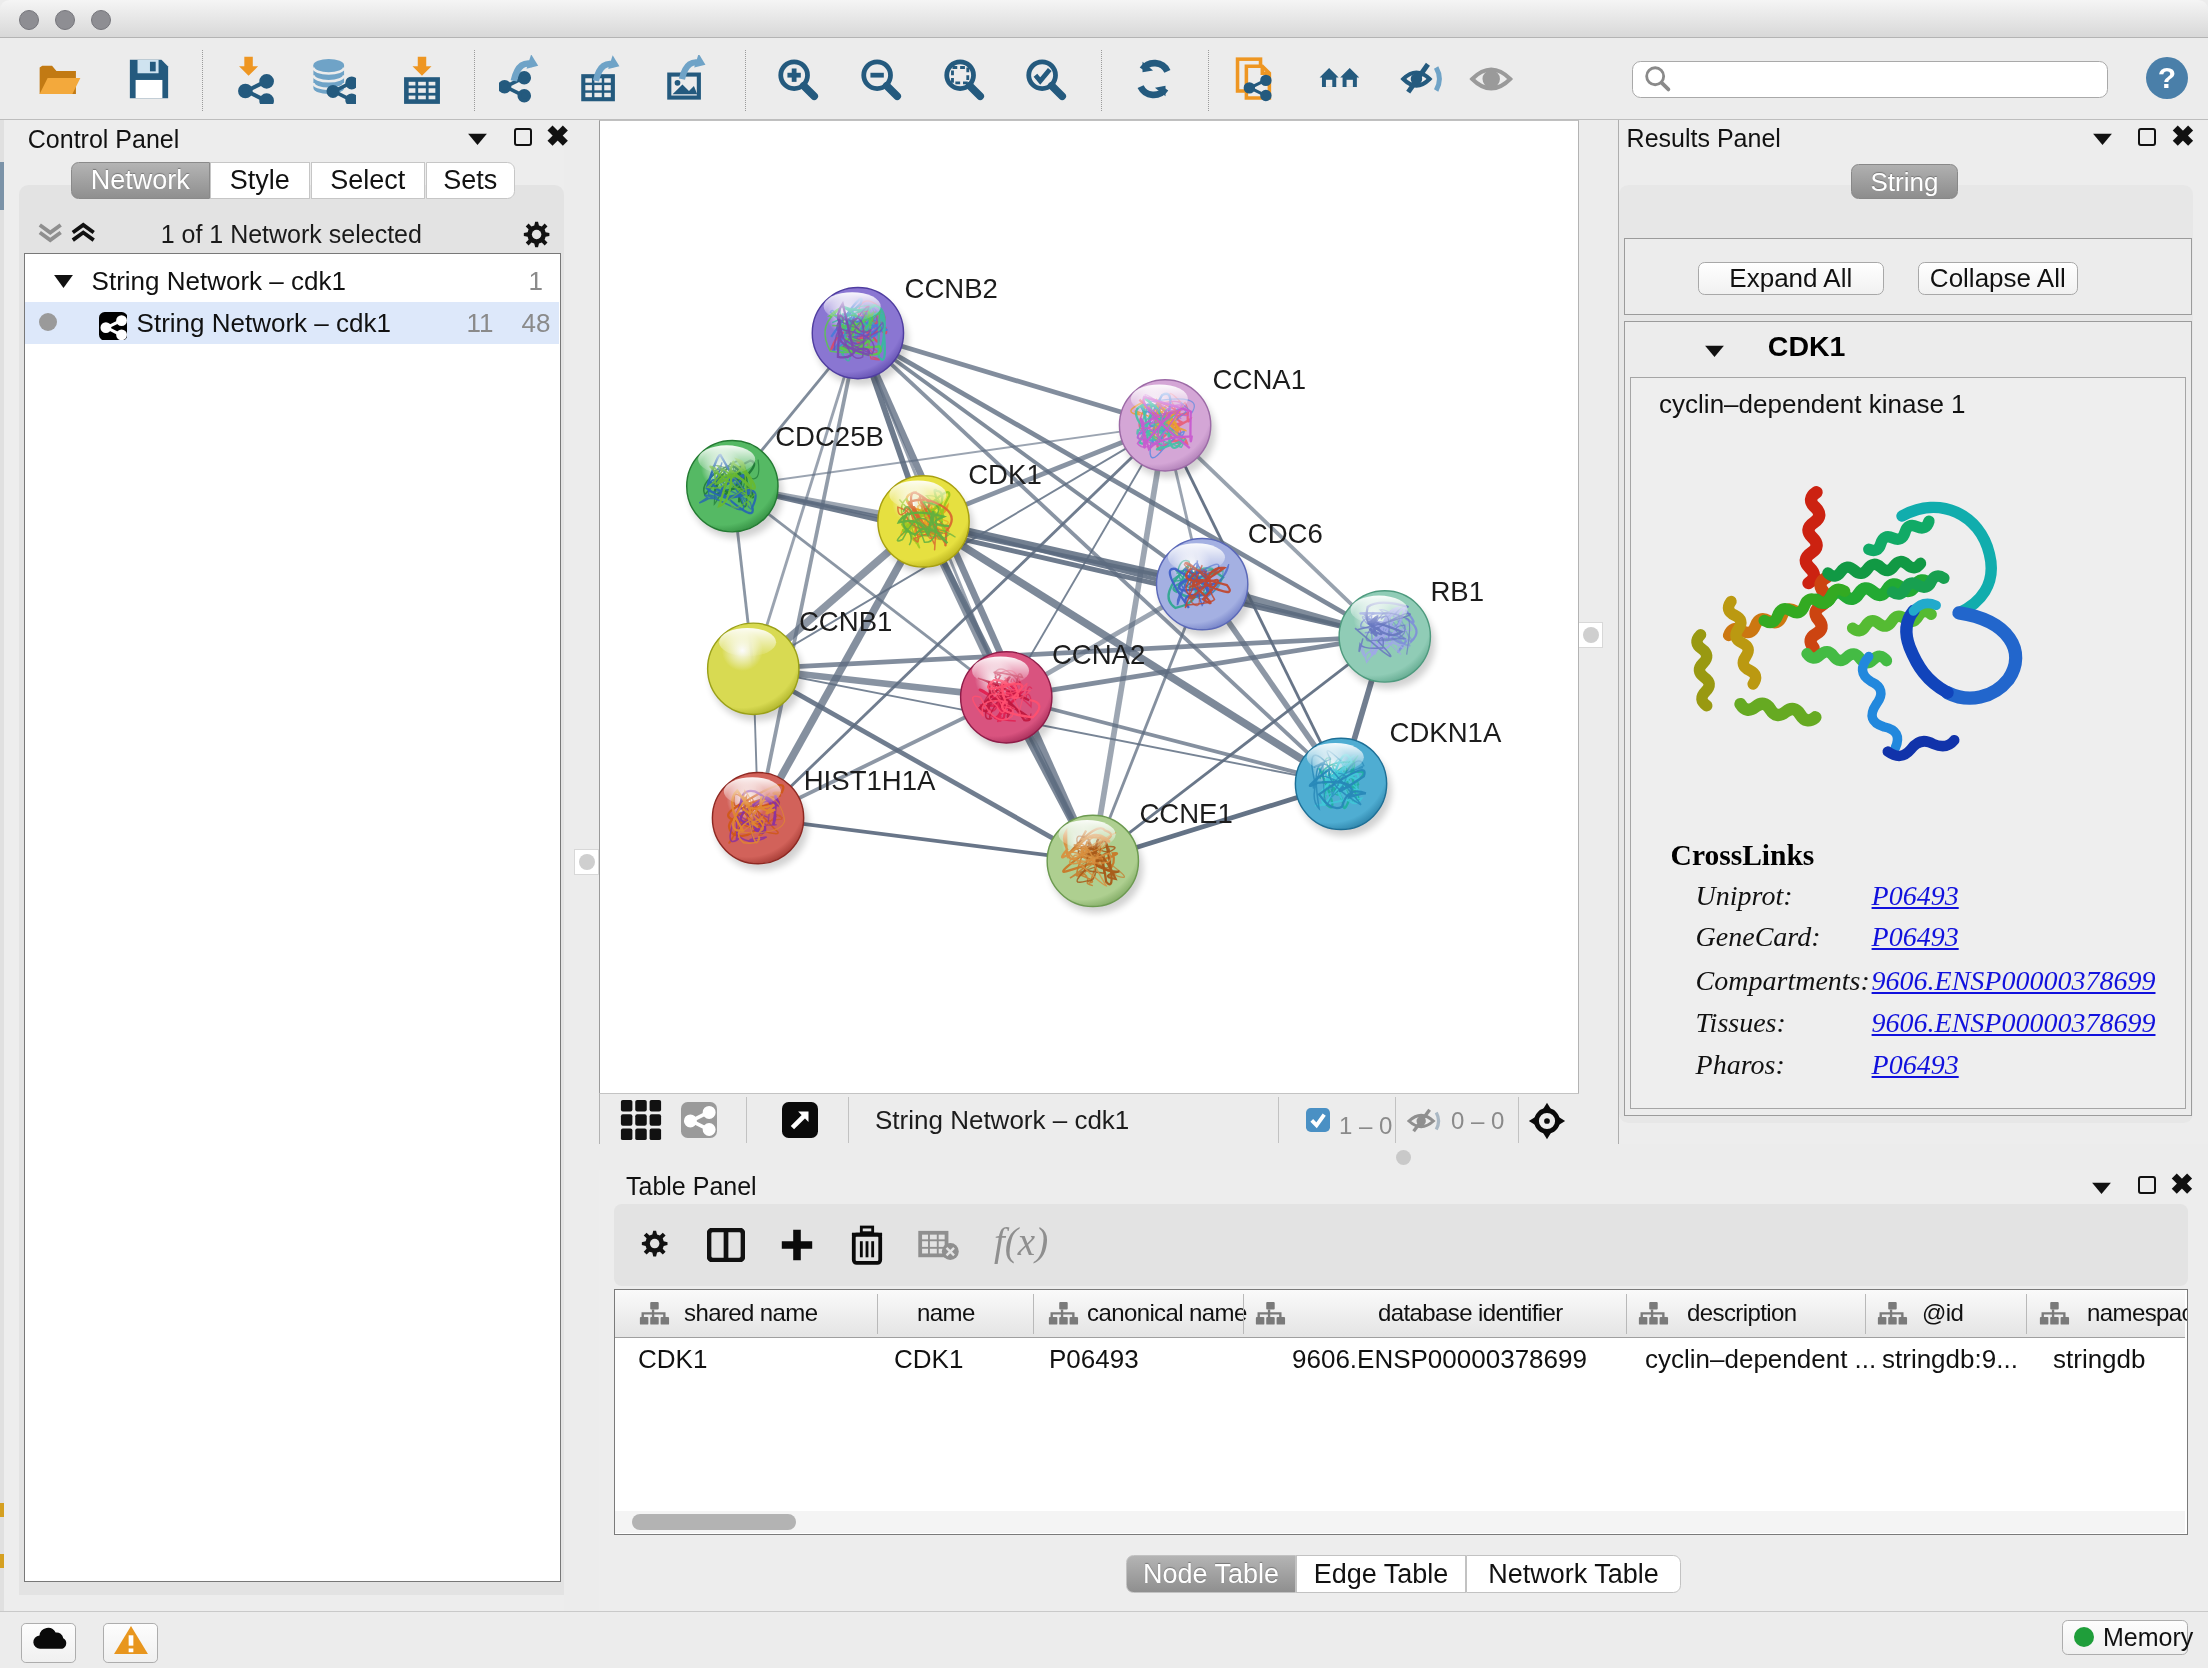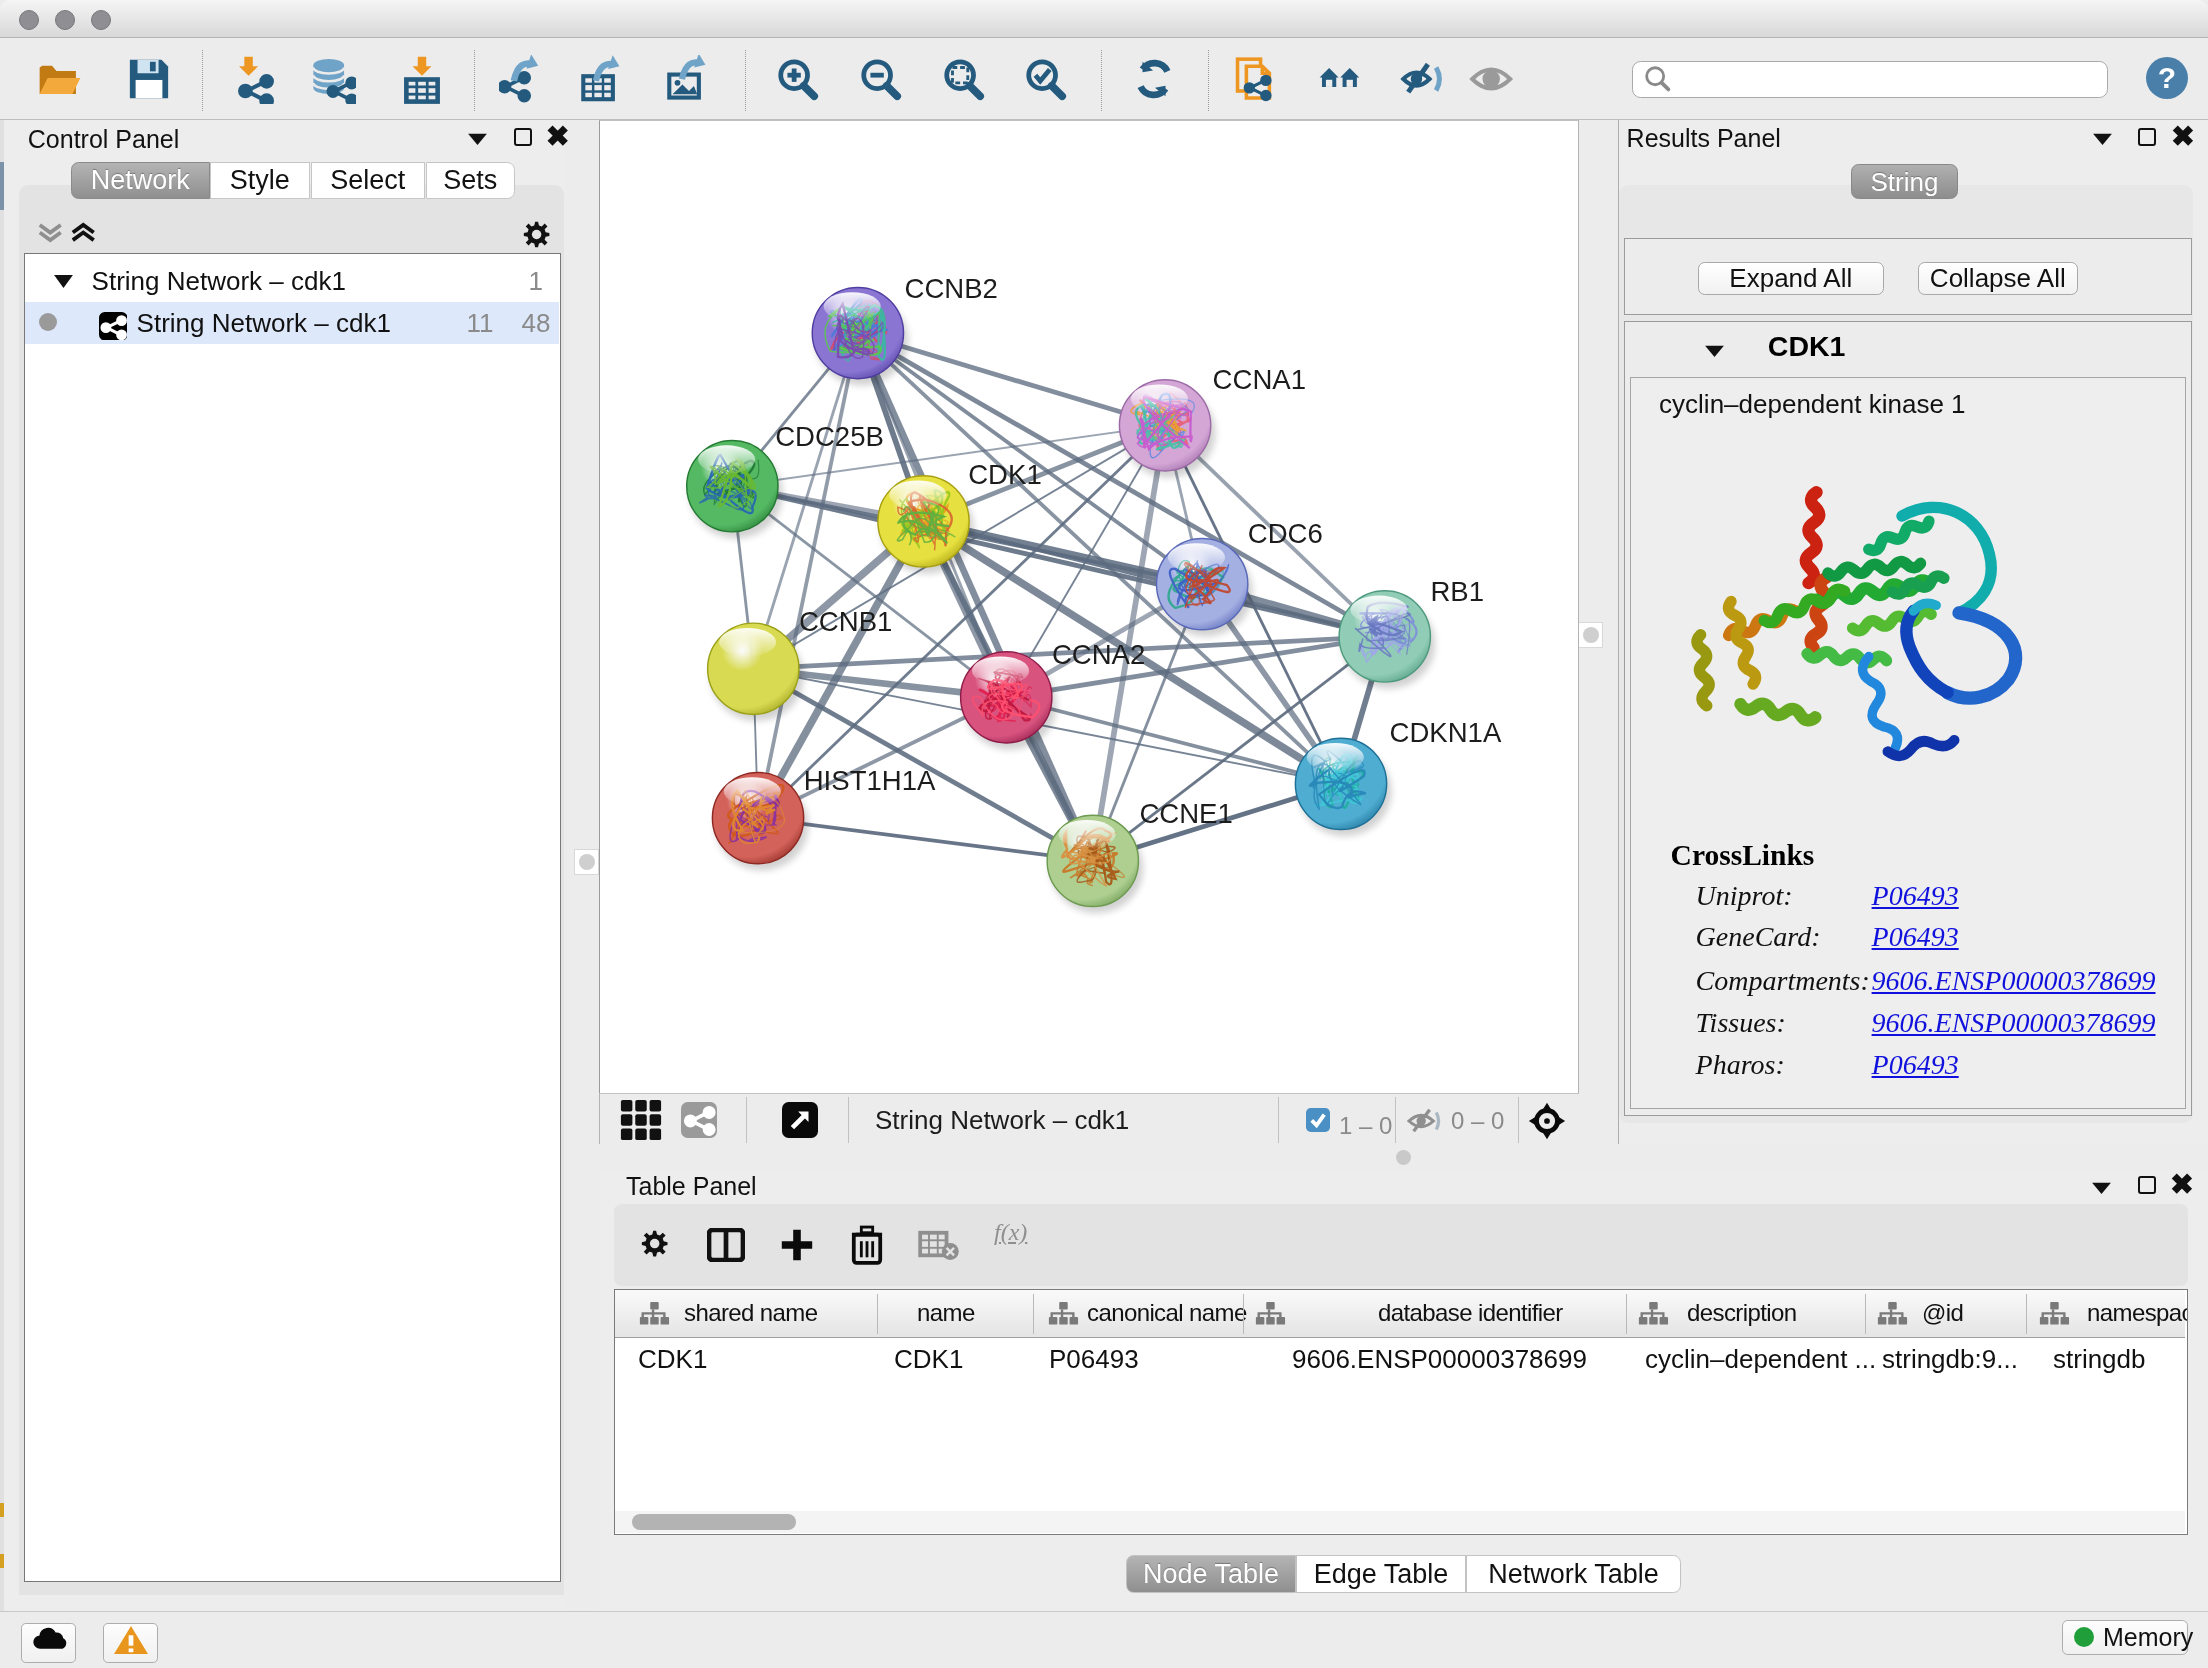--- a/index.html
+++ b/index.html
@@ -240,20 +240,21 @@
     <svg width="21" height="15" viewBox="0 0 22 16" style="position:absolute;left:463px;top:11.4px;">
       <path d="M1 3 L21 3 L11 15 Z" fill="#111"></path>
     </svg>
     <div class="abs" style="left:510px;top:7.6px;width:18px;height:18px;border:2.9px solid #111;border-radius:2.9px;"></div>
     <div class="abs" style="left:542px;top:0px;font-size:28.5px;font-weight:bold;color:#111;">✖</div>
     <div class="tab tabsel abs" style="left:67px;width:139px;border-radius:7.6px 0 0 7.6px;">Network</div>
     <div class="tab abs" style="left:206px;width:100px;">Style</div>
     <div class="tab abs" style="left:307px;width:114px;">Select</div>
     <div class="tab abs" style="left:422px;width:89px;border-radius:0 7.6px 7.6px 0;">Sets</div>
     <div id="cpsub" class="abs">
+      <div id="cplisthead" class="abs">1 of 1 Network selected</div>
       <svg width="28.5" height="25" viewBox="0 0 30 26" style="position:absolute;left:17px;top:36px;">
         <g fill="none" stroke="#8f8f8f" stroke-width="4">
           <path d="M4 4 L15 12 L26 4"></path>
           <path d="M4 12 L15 20 L26 12"></path>
         </g>
       </svg>
       <svg width="28.5" height="25" viewBox="0 0 30 26" style="position:absolute;left:50px;top:36px;">
         <g fill="none" stroke="#111" stroke-width="4">
           <path d="M4 12 L15 4 L26 12"></path>
           <path d="M4 20 L15 12 L26 20"></path>
@@ -763,21 +764,21 @@
           <g stroke="#8f8f8f" stroke-width="2" fill="none">
             <rect x="2" y="4" width="28" height="24" stroke-width="4"></rect>
             <line x1="2" y1="12.0" x2="30" y2="12.0"></line>
             <line x1="11.333333333333334" y1="4" x2="11.333333333333334" y2="28"></line>
             <line x1="2" y1="20.0" x2="30" y2="20.0"></line>
             <line x1="20.666666666666668" y1="4" x2="20.666666666666668" y2="28"></line>
           </g>
           <circle cx="34" cy="24" r="9" fill="#8f8f8f"></circle>
           <path d="M30 20 L38 28 M38 20 L30 28" stroke="#e3e3e3" stroke-width="2.5"></path>
         </svg></div>
-      <div class="abs" style="left:380px;top:15px;"><span class="serif" style="font-style:italic;font-size:24px;color:#8f8f8f;text-decoration:underline;">f(x)</span></div>
+      <div class="abs" style="left:380px;top:15px;"><span class="serif" style="font-style:italic;font-size:39px;color:#8f8f8f;">f(x)</span></div>
     </div>
     <div id="ttable" class="abs">
       <div id="thead" class="abs">
         <div class="abs" style="left:23px;top:9.5px;"><svg width="32" height="28.5" viewBox="0 0 34 30" style="">
             <g fill="#7a7a7a">
               <rect x="13" y="2" width="9" height="8" rx="1"></rect>
               <rect x="2" y="18" width="9" height="8" rx="1"></rect>
               <rect x="13" y="18" width="9" height="8" rx="1"></rect>
               <rect x="24" y="18" width="9" height="8" rx="1"></rect>
               <path d="M16 10 L16 14 L5 14 L5 18 M16 14 L28 14 L28 18 M16 14 L16 18" fill="none" stroke="#7a7a7a" stroke-width="2.5"></path>

